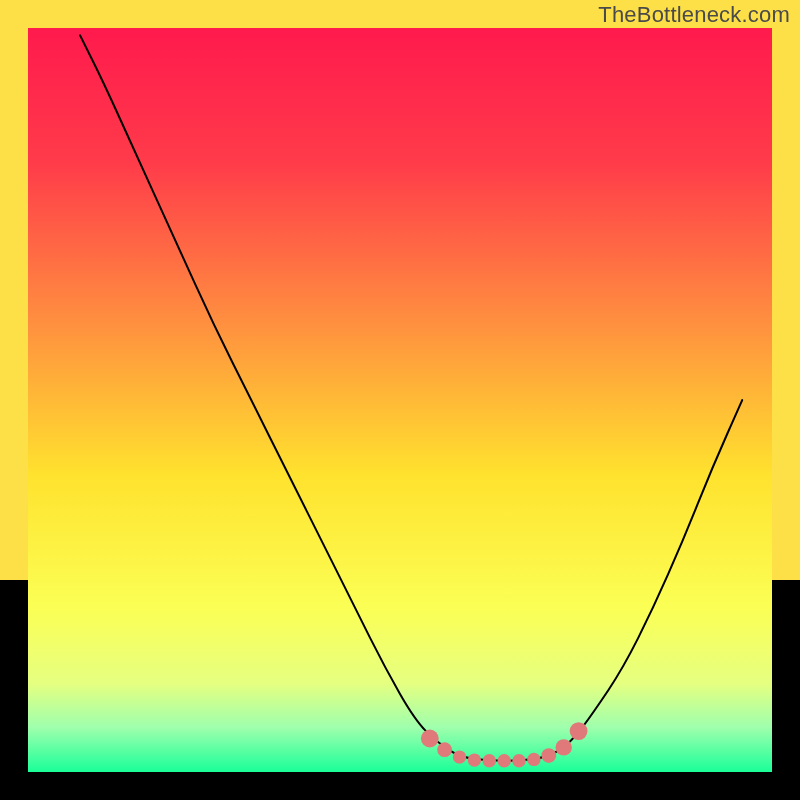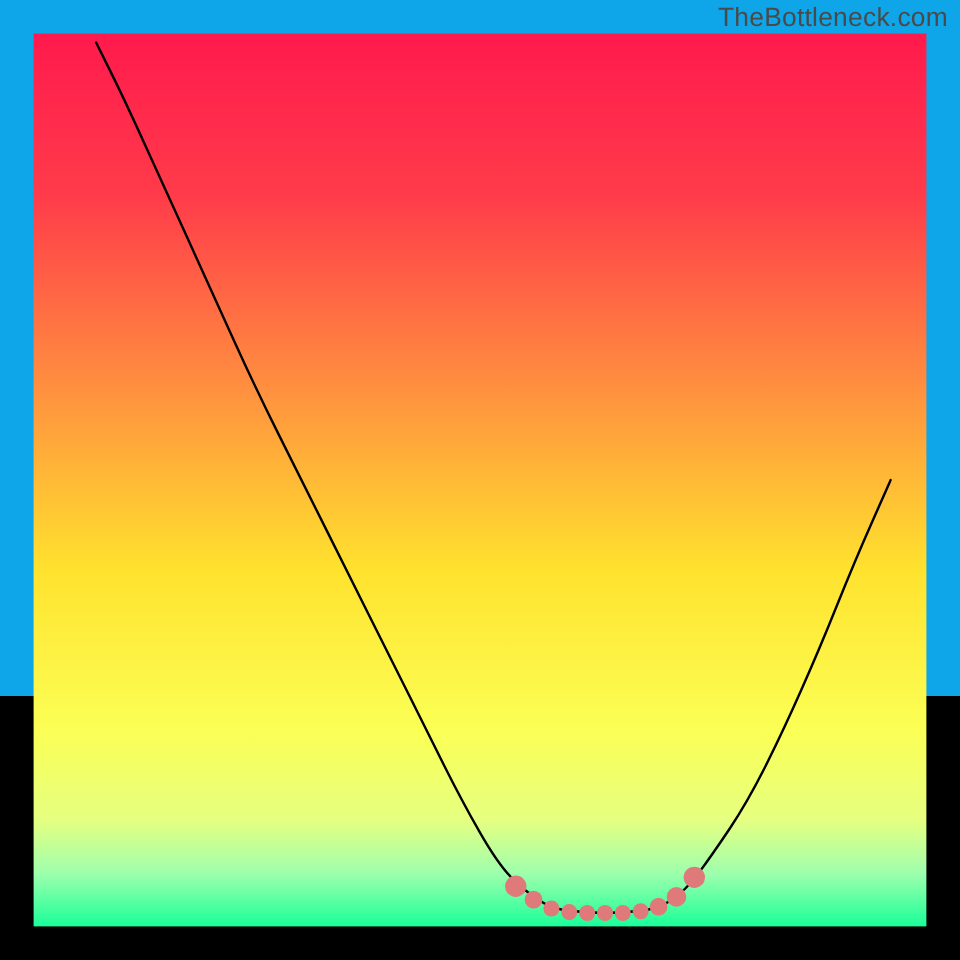--- a/index.html
+++ b/index.html
@@ -8,21 +8,21 @@
     background: #000;
     width: 800px;
     height: 800px;
     overflow: hidden;
     font-family: Arial, Helvetica, sans-serif;
   }
   .frame {
     position: relative;
     width: 800px;
     height: 580px;
-    background: #0ea5e9;
+    background: #fde047;
   }
   .watermark {
     position: absolute;
     top: 2px;
     right: 10px;
     color: #4a4a4a;
     font-size: 22px;
     font-weight: 500;
     letter-spacing: 0.2px;
     z-index: 10;

